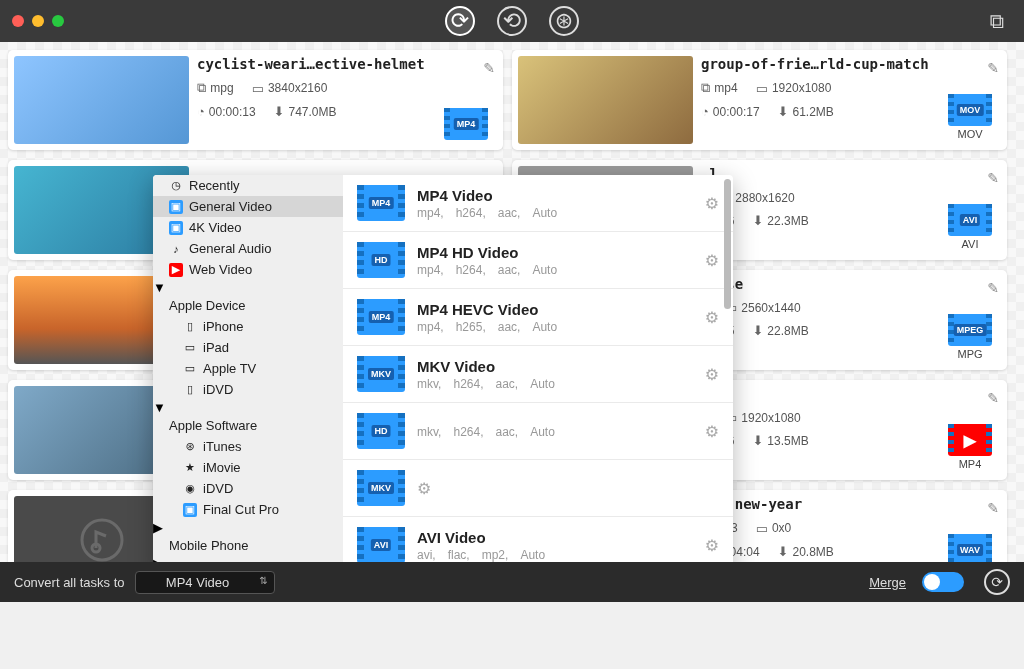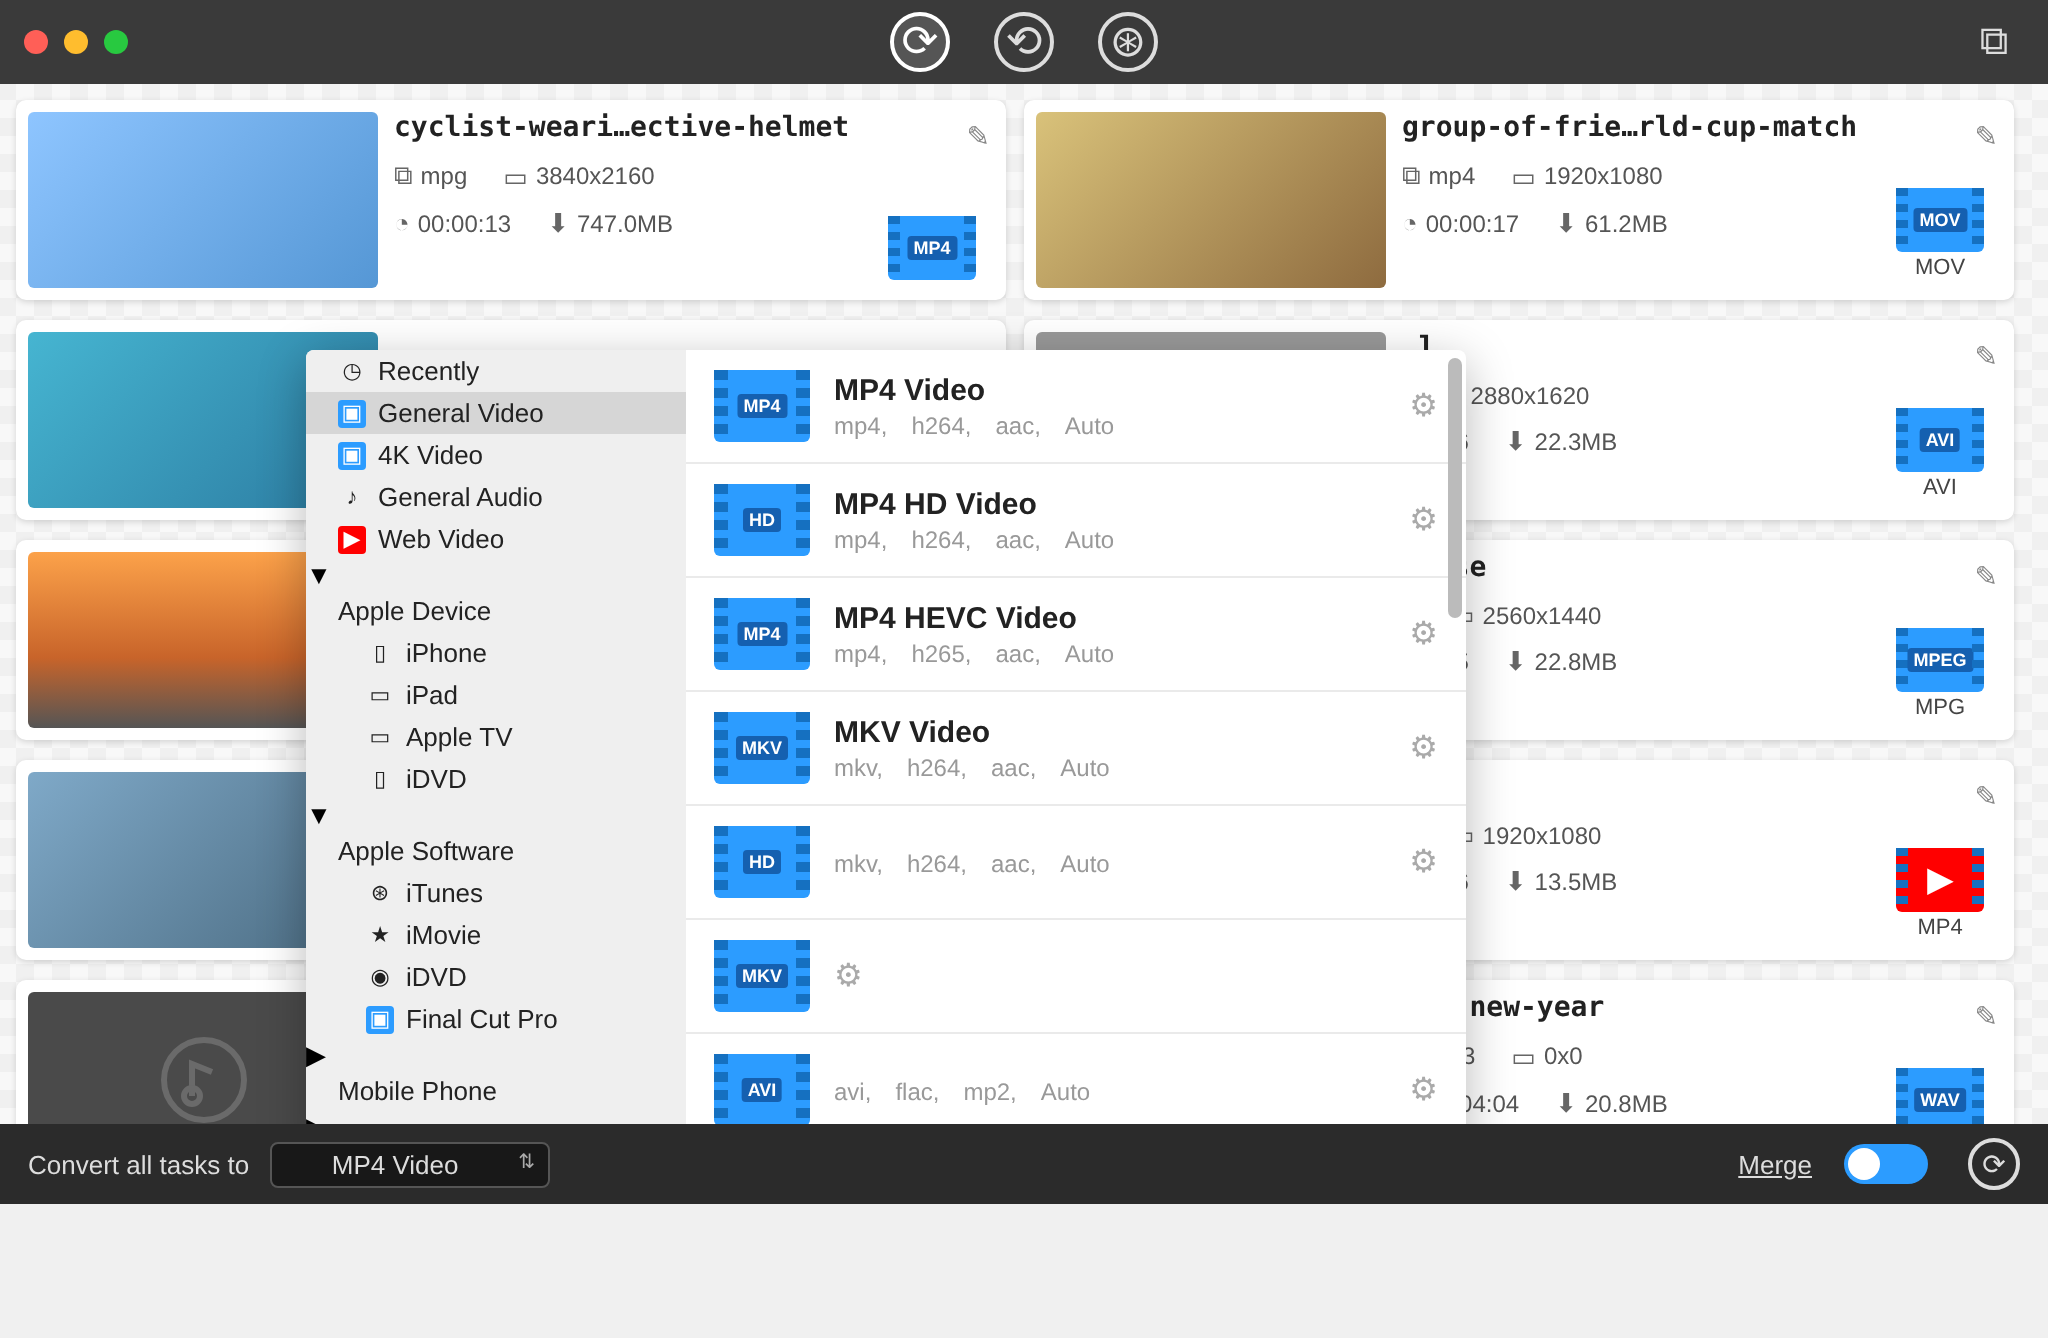--- a/index.html
+++ b/index.html
@@ -487,20 +487,21 @@
           <div class="fmtl-ico">
             <span>MKV</span>
           </div>
           <span class="gear">⚙</span>
         </div>
         <div class="fmt">
           <div class="fmtl-ico">
             <span>AVI</span>
           </div>
           <div class="fmt-txt">
+            <div class="fmt-name">AVI Video</div>
             <div class="fmt-sub"><em>avi,</em><em>flac,</em><em>mp2,</em><em>Auto</em></div>
           </div>
           <span class="gear">⚙</span>
         </div>
       </div>
   </div>
 </div>
 
 <div class="bottombar">
   <span>Convert all tasks to</span>

